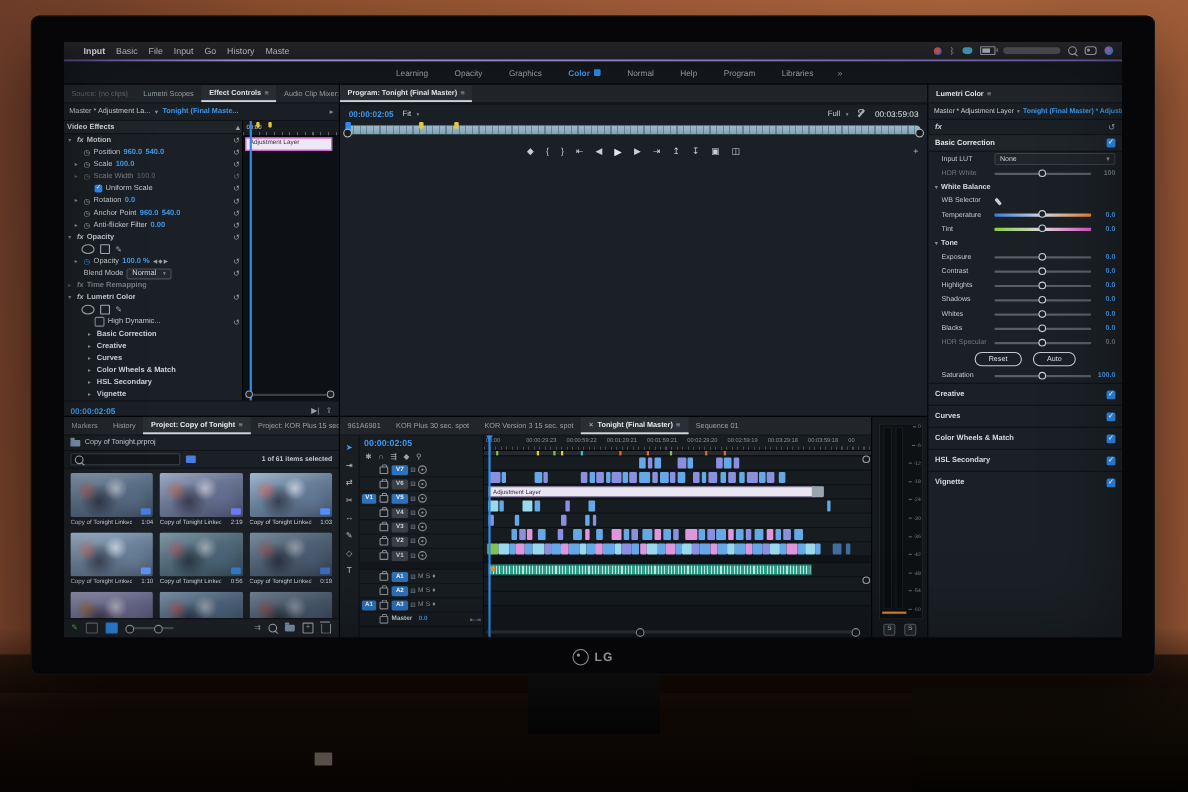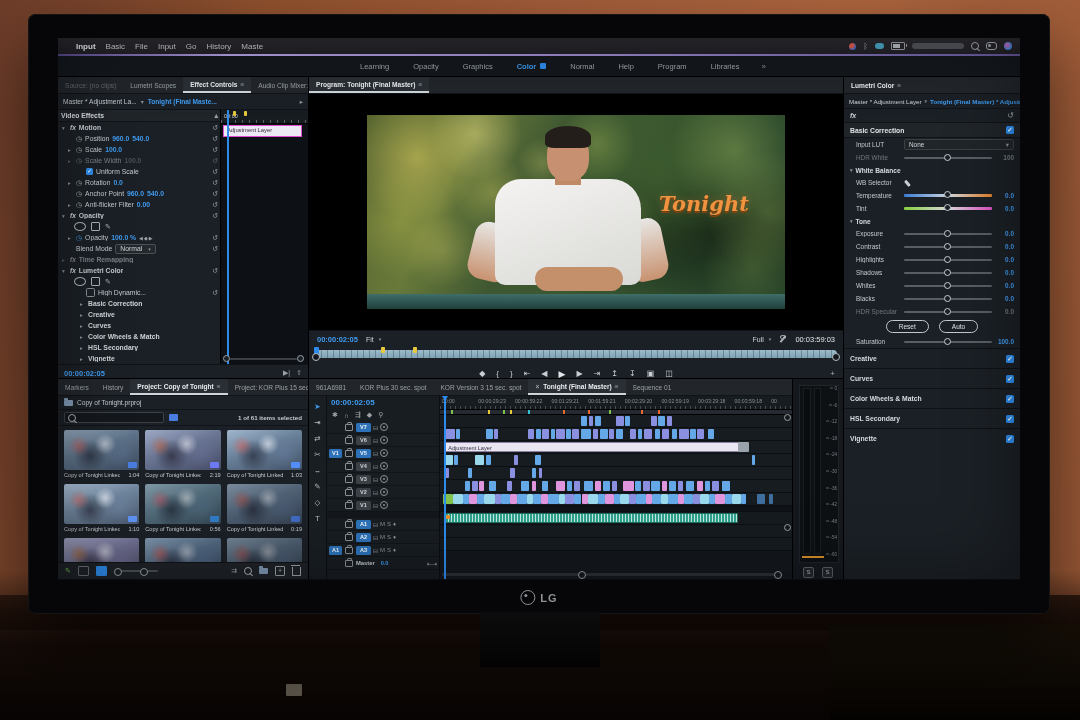--- a/index.html
+++ b/index.html
@@ -623,33 +623,20 @@
 
       <div class="col-center">
 
         <div class="panel" style="height:301px;border-bottom:1px solid #000;">
           <div class="tabsbar">
             <span class="ptab active">
               <span>Program: Tonight (Final Master)</span>
                 <span class="menu-ico">≡</span>
             </span>
           </div>
-          <div class="pm-stage">
-            <div class="video">
-              <div class="bokeh"></div>
-              <div class="rail"></div>
-              <div class="arm-l"></div>
-              <div class="arm-r"></div>
-              <div class="torso"></div>
-              <div class="hands"></div>
-              <div class="neck"></div>
-              <div class="head"></div>
-              <div class="tonight">Tonight</div>
-            </div>
-          </div>
           <div class="pm-info">
             <span class="tc">00:00:02:05</span>
             <span class="dd2">
               <span>Fit</span>
                 <span style="color:#8a9096;font-size:5px;">▾</span>
             </span>
             <span style="flex:1;"></span>
             <span class="dd2">
               <span>Full</span>
                 <span style="color:#8a9096;font-size:5px;">▾</span>

